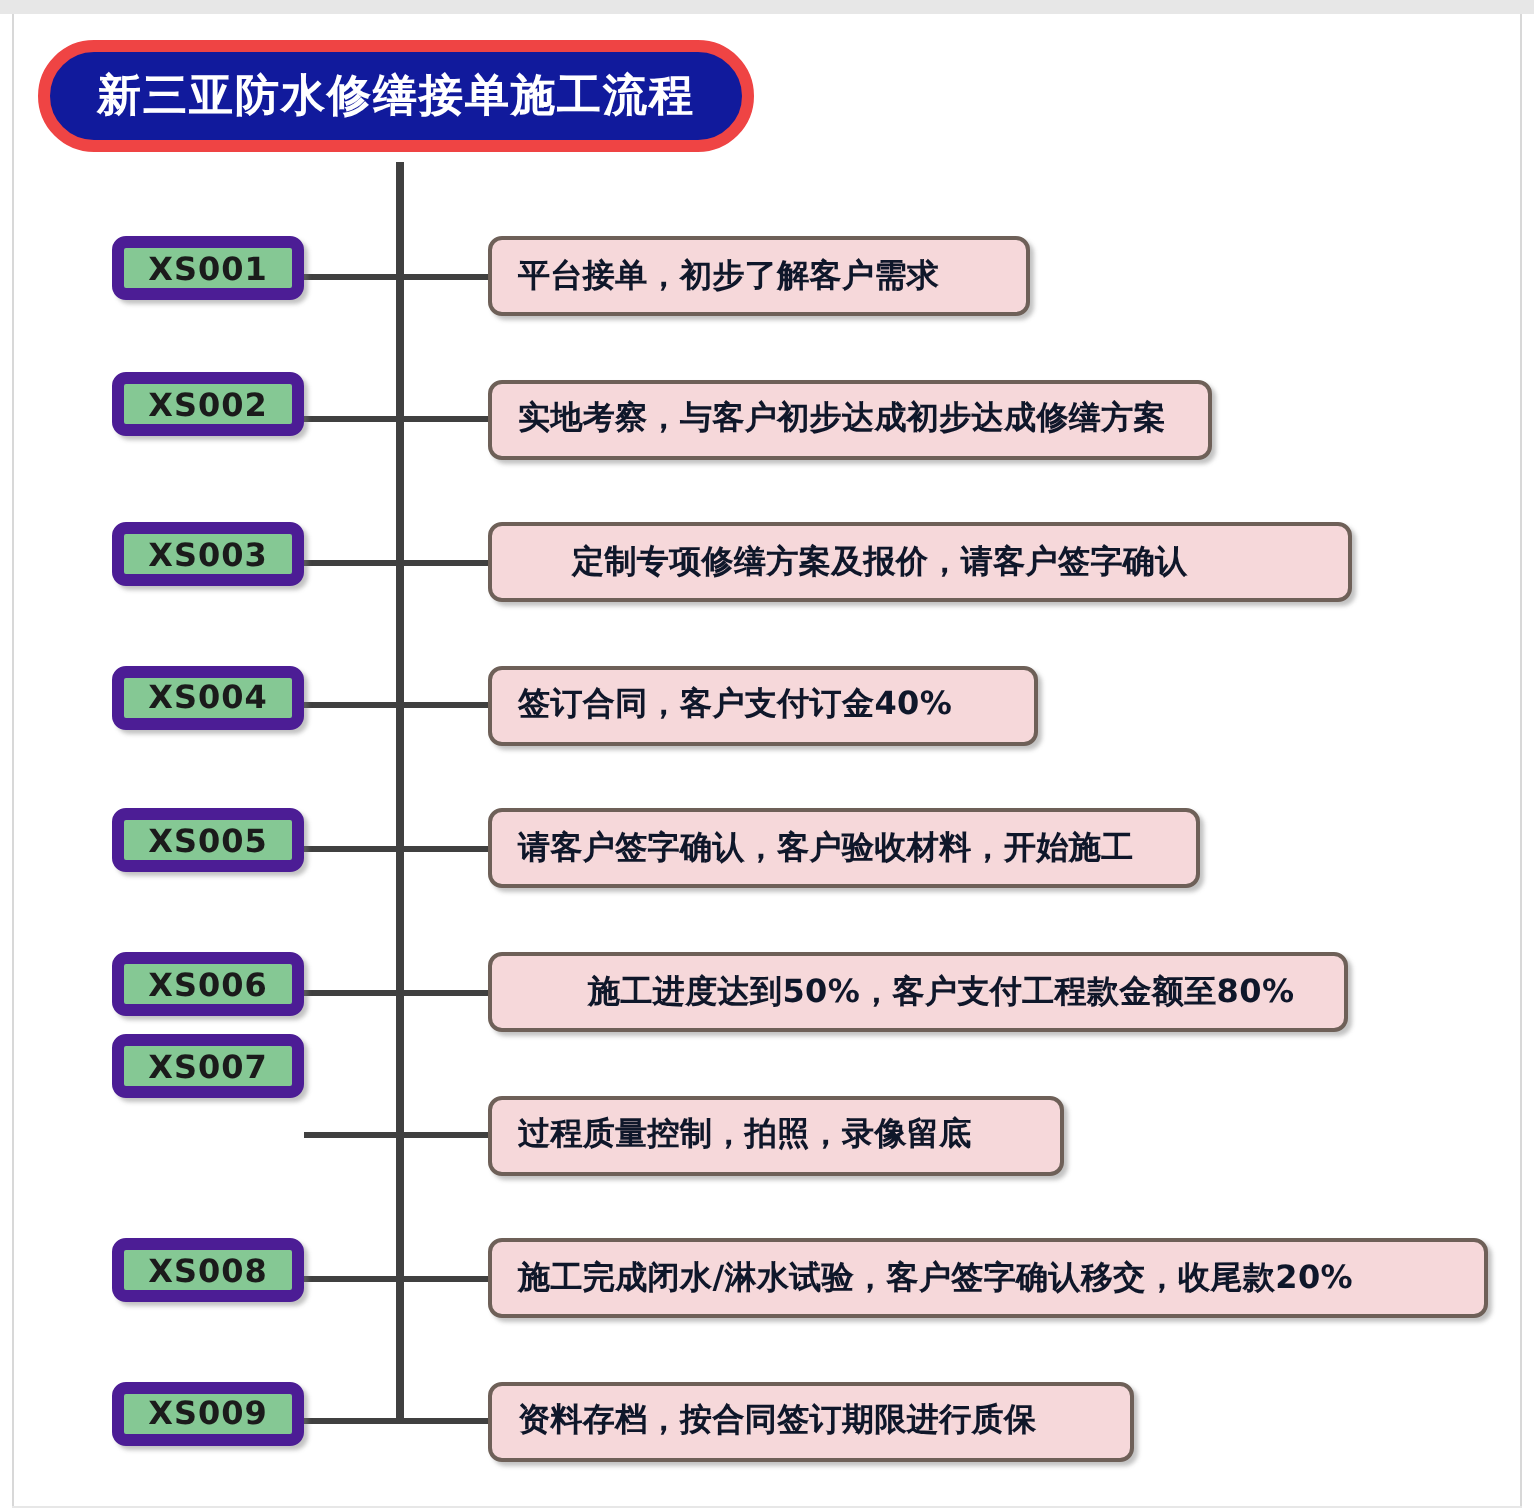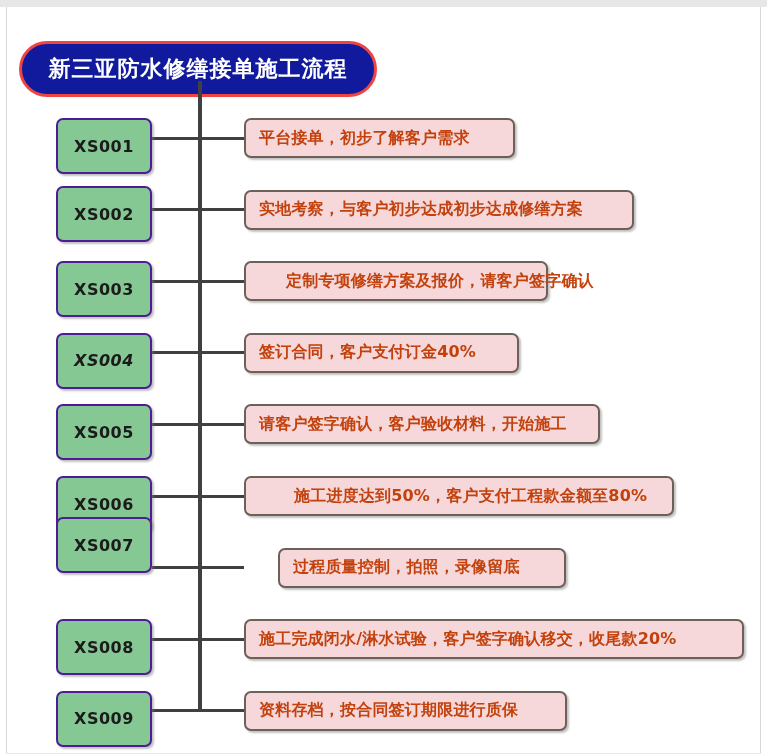--- a/index.html
+++ b/index.html
@@ -45,25 +45,25 @@
     position: absolute;
     left: 6px; bottom: 0px;
     width: 755px; height: 1px;
     background: #e7e7e7;
   }
 
   
   .title-pill {
     position: absolute;
     left: 19px;
-    top: 41px;
+    top: 20px;
     width: 358px;
     height: 56px;
     background: #111a9c;
-    border: 3px solid #ef4444;
+    border: 6px solid #ef4444;
     border-radius: 30px;
     box-sizing: border-box;
     display: flex;
     align-items: center;
     justify-content: center;
   }
   .title-text {
     color: #ffffff;
     font-size: 22px;
     font-weight: bold;
@@ -83,23 +83,23 @@
     position: absolute;
     height: 3px;
     background: #404040;
   }
 
   
   .code-box {
     position: absolute;
     left: 56px;
     width: 96px;
-    height: 56px;
+    height: 32px;
     background: #85c894;
-    border: 2px solid #4c1d95;
+    border: 6px solid #4c1d95;
     border-radius: 7px;
     box-sizing: border-box;
     display: flex;
     align-items: center;
     justify-content: center;
     box-shadow: 2px 2px 2px rgba(120,120,120,0.45);
   }
   .code-text {
     color: #1b1b1b;
     font-size: 16px;
@@ -115,21 +115,21 @@
     background: #f6d8da;
     border: 2px solid #6e6058;
     border-radius: 7px;
     box-sizing: border-box;
     display: flex;
     align-items: center;
     padding: 0 13px;
     box-shadow: 2px 2px 2px rgba(120,120,120,0.45);
   }
   .step-text {
-    color: #c2410c;
+    color: #0f172a;
     font-size: 16px;
     font-weight: bold;
     white-space: nowrap;
     letter-spacing: 0.2px;
   }
 </style>
 </head>
 <body>
 
 <div id="canvas">
@@ -150,32 +150,32 @@
       <div class="code-box" style="top: 118px;">
         <span class="code-text">XS001</span>
       </div>
       <div class="step-box" style="top: 118px; width: 271px;">
         <span class="step-text">平台接单，初步了解客户需求</span>
       </div>
       <div class="rung" style="left: 152px; top: 208.1px; width: 92px;"></div>
       <div class="code-box" style="top: 186px;">
         <span class="code-text">XS002</span>
       </div>
-      <div class="step-box" style="top: 189.6px; width: 390px; font-family: Liberation Mono, monospace;">
+      <div class="step-box" style="top: 189.6px; width: 362px; font-family: Liberation Mono, monospace;">
         <span class="step-text">实地考察，与客户初步达成初步达成修缮方案</span>
       </div>
       <div class="rung" style="left: 152px; top: 279.7px; width: 92px;"></div>
       <div class="code-box" style="top: 261.2px;">
         <span class="code-text">XS003</span>
       </div>
-      <div class="step-box" style="top: 261.2px; width: 304px; padding-left: 40px;">
+      <div class="step-box" style="top: 261.2px; width: 432px; padding-left: 40px;">
         <span class="step-text">定制专项修缮方案及报价，请客户签字确认</span>
       </div>
       <div class="rung" style="left: 152px; top: 351.3px; width: 92px;"></div>
-      <div class="code-box" style="top: 332.8px; font-style: italic;">
+      <div class="code-box" style="top: 332.8px;">
         <span class="code-text">XS004</span>
       </div>
       <div class="step-box" style="top: 332.8px; width: 275px;">
         <span class="step-text">签订合同，客户支付订金40%</span>
       </div>
       <div class="rung" style="left: 152px; top: 422.9px; width: 92px;"></div>
       <div class="code-box" style="top: 404.4px;">
         <span class="code-text">XS005</span>
       </div>
       <div class="step-box" style="top: 404.4px; width: 356px;">
@@ -185,21 +185,21 @@
       <div class="code-box" style="top: 476px;">
         <span class="code-text">XS006</span>
       </div>
       <div class="step-box" style="top: 476px; width: 430px; padding-left: 48px;">
         <span class="step-text">施工进度达到50%，客户支付工程款金额至80%</span>
       </div>
       <div class="rung" style="left: 152px; top: 566.1px; width: 92px;"></div>
       <div class="code-box" style="top: 517px; text-align: center;">
         <span class="code-text">XS007</span>
       </div>
-      <div class="step-box" style="top: 547.6px; width: 288px; margin-left: 34px;">
+      <div class="step-box" style="top: 547.6px; width: 288px;">
         <span class="step-text">过程质量控制，拍照，录像留底</span>
       </div>
       <div class="rung" style="left: 152px; top: 637.7px; width: 92px;"></div>
       <div class="code-box" style="top: 619.2px;">
         <span class="code-text">XS008</span>
       </div>
       <div class="step-box" style="top: 619.2px; width: 500px;">
         <span class="step-text">施工完成闭水/淋水试验，客户签字确认移交，收尾款20%</span>
       </div>
       <div class="rung" style="left: 152px; top: 709.3px; width: 92px;"></div>

